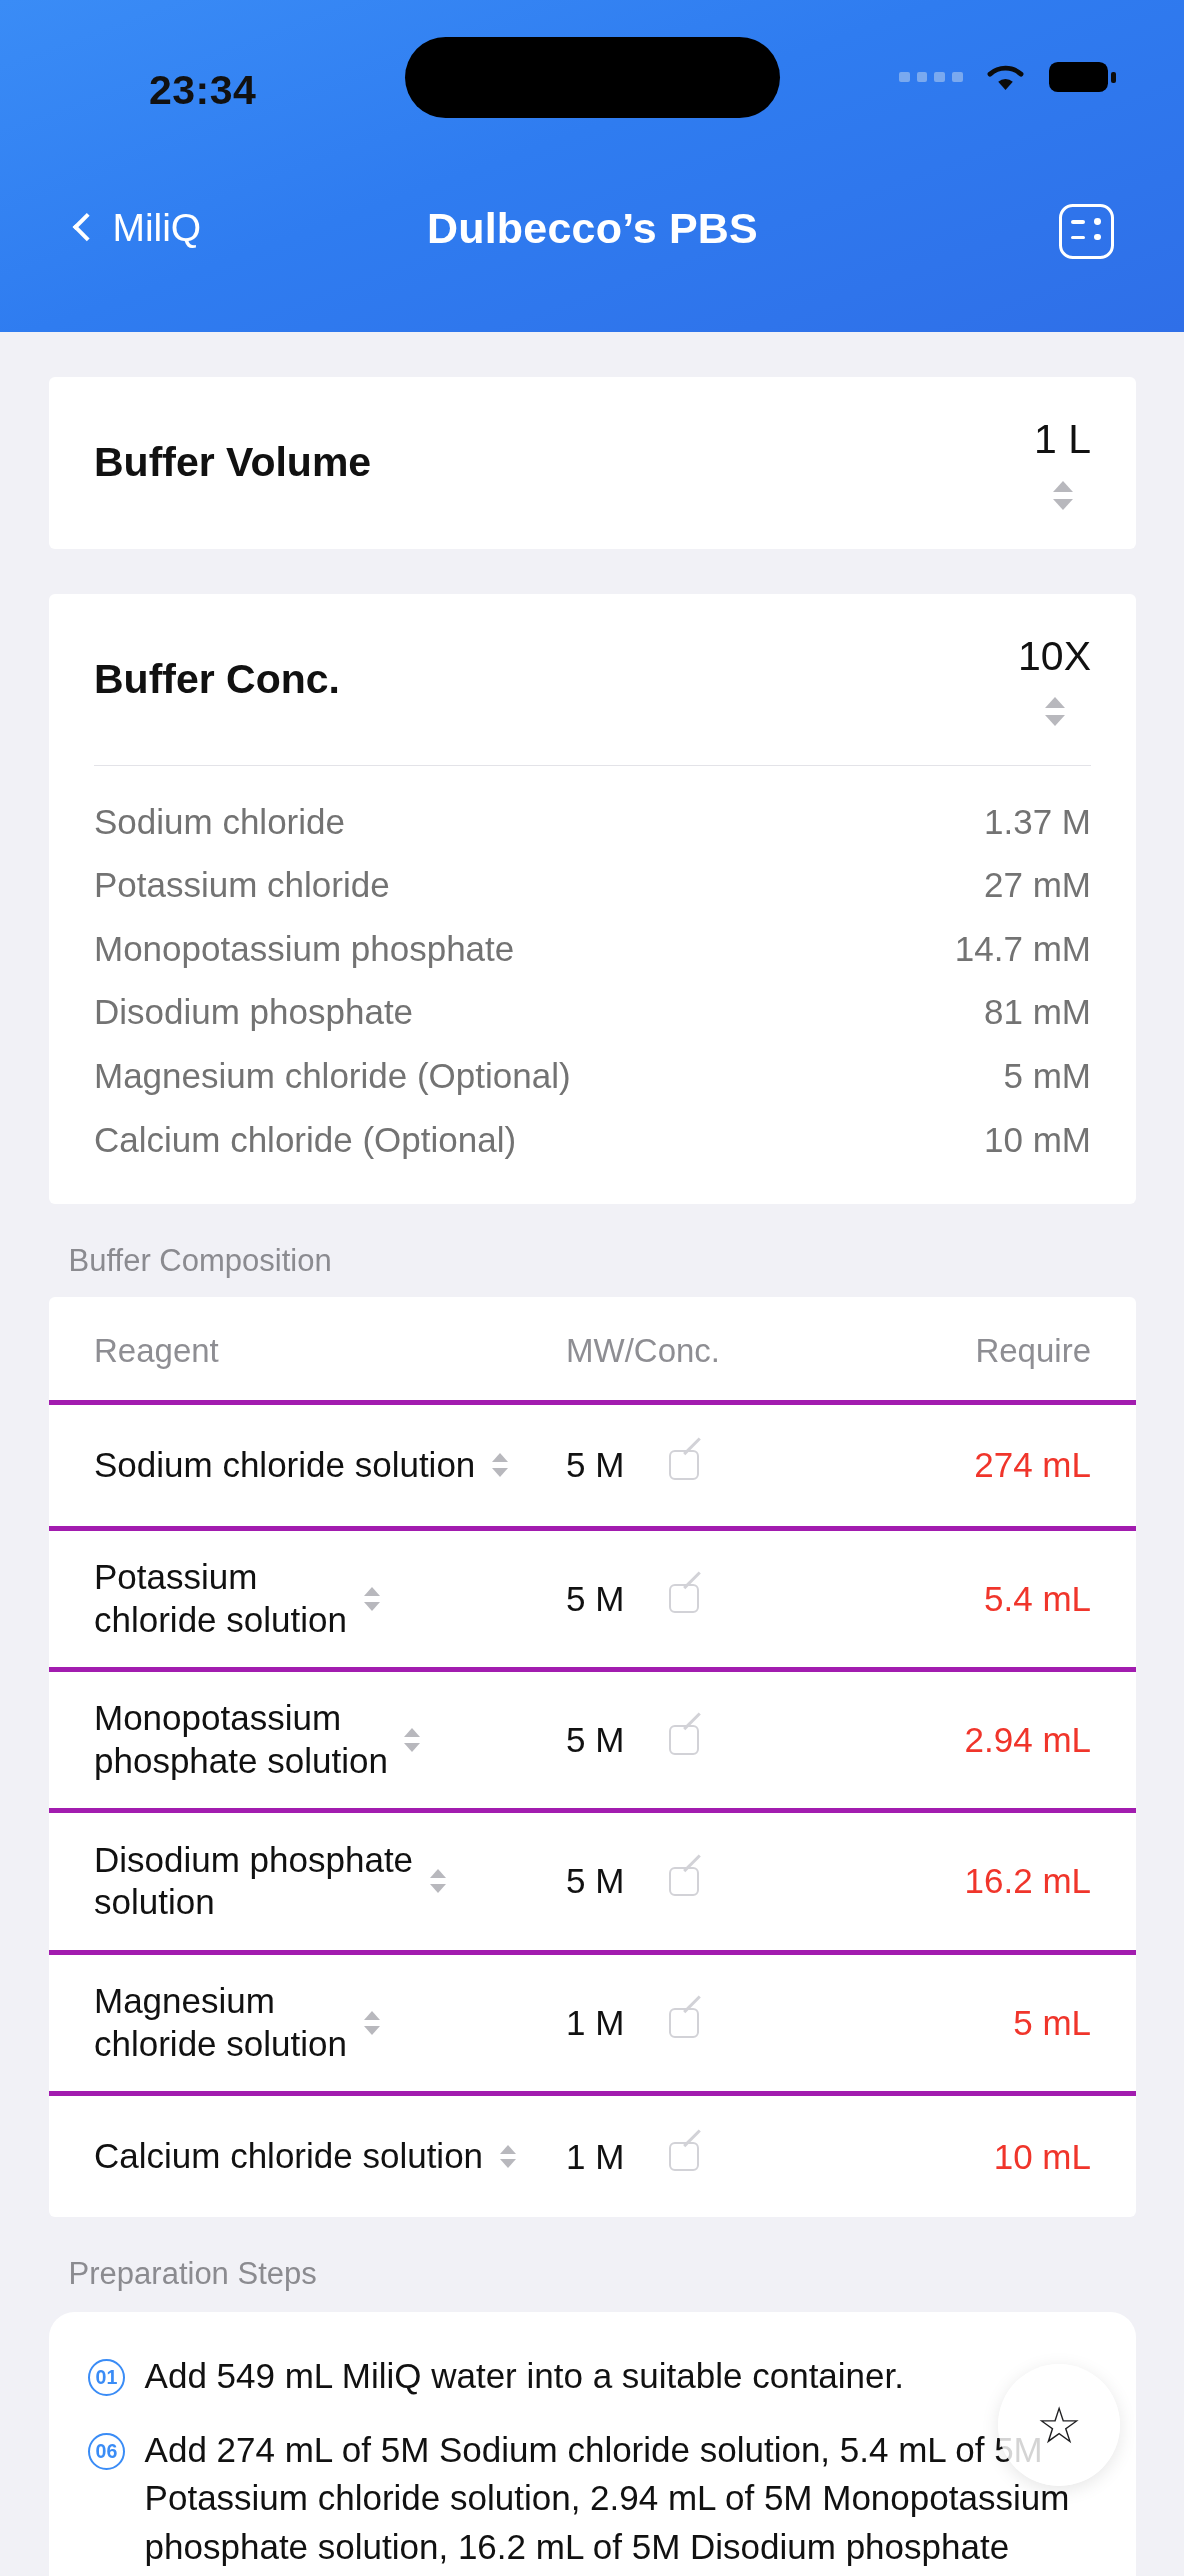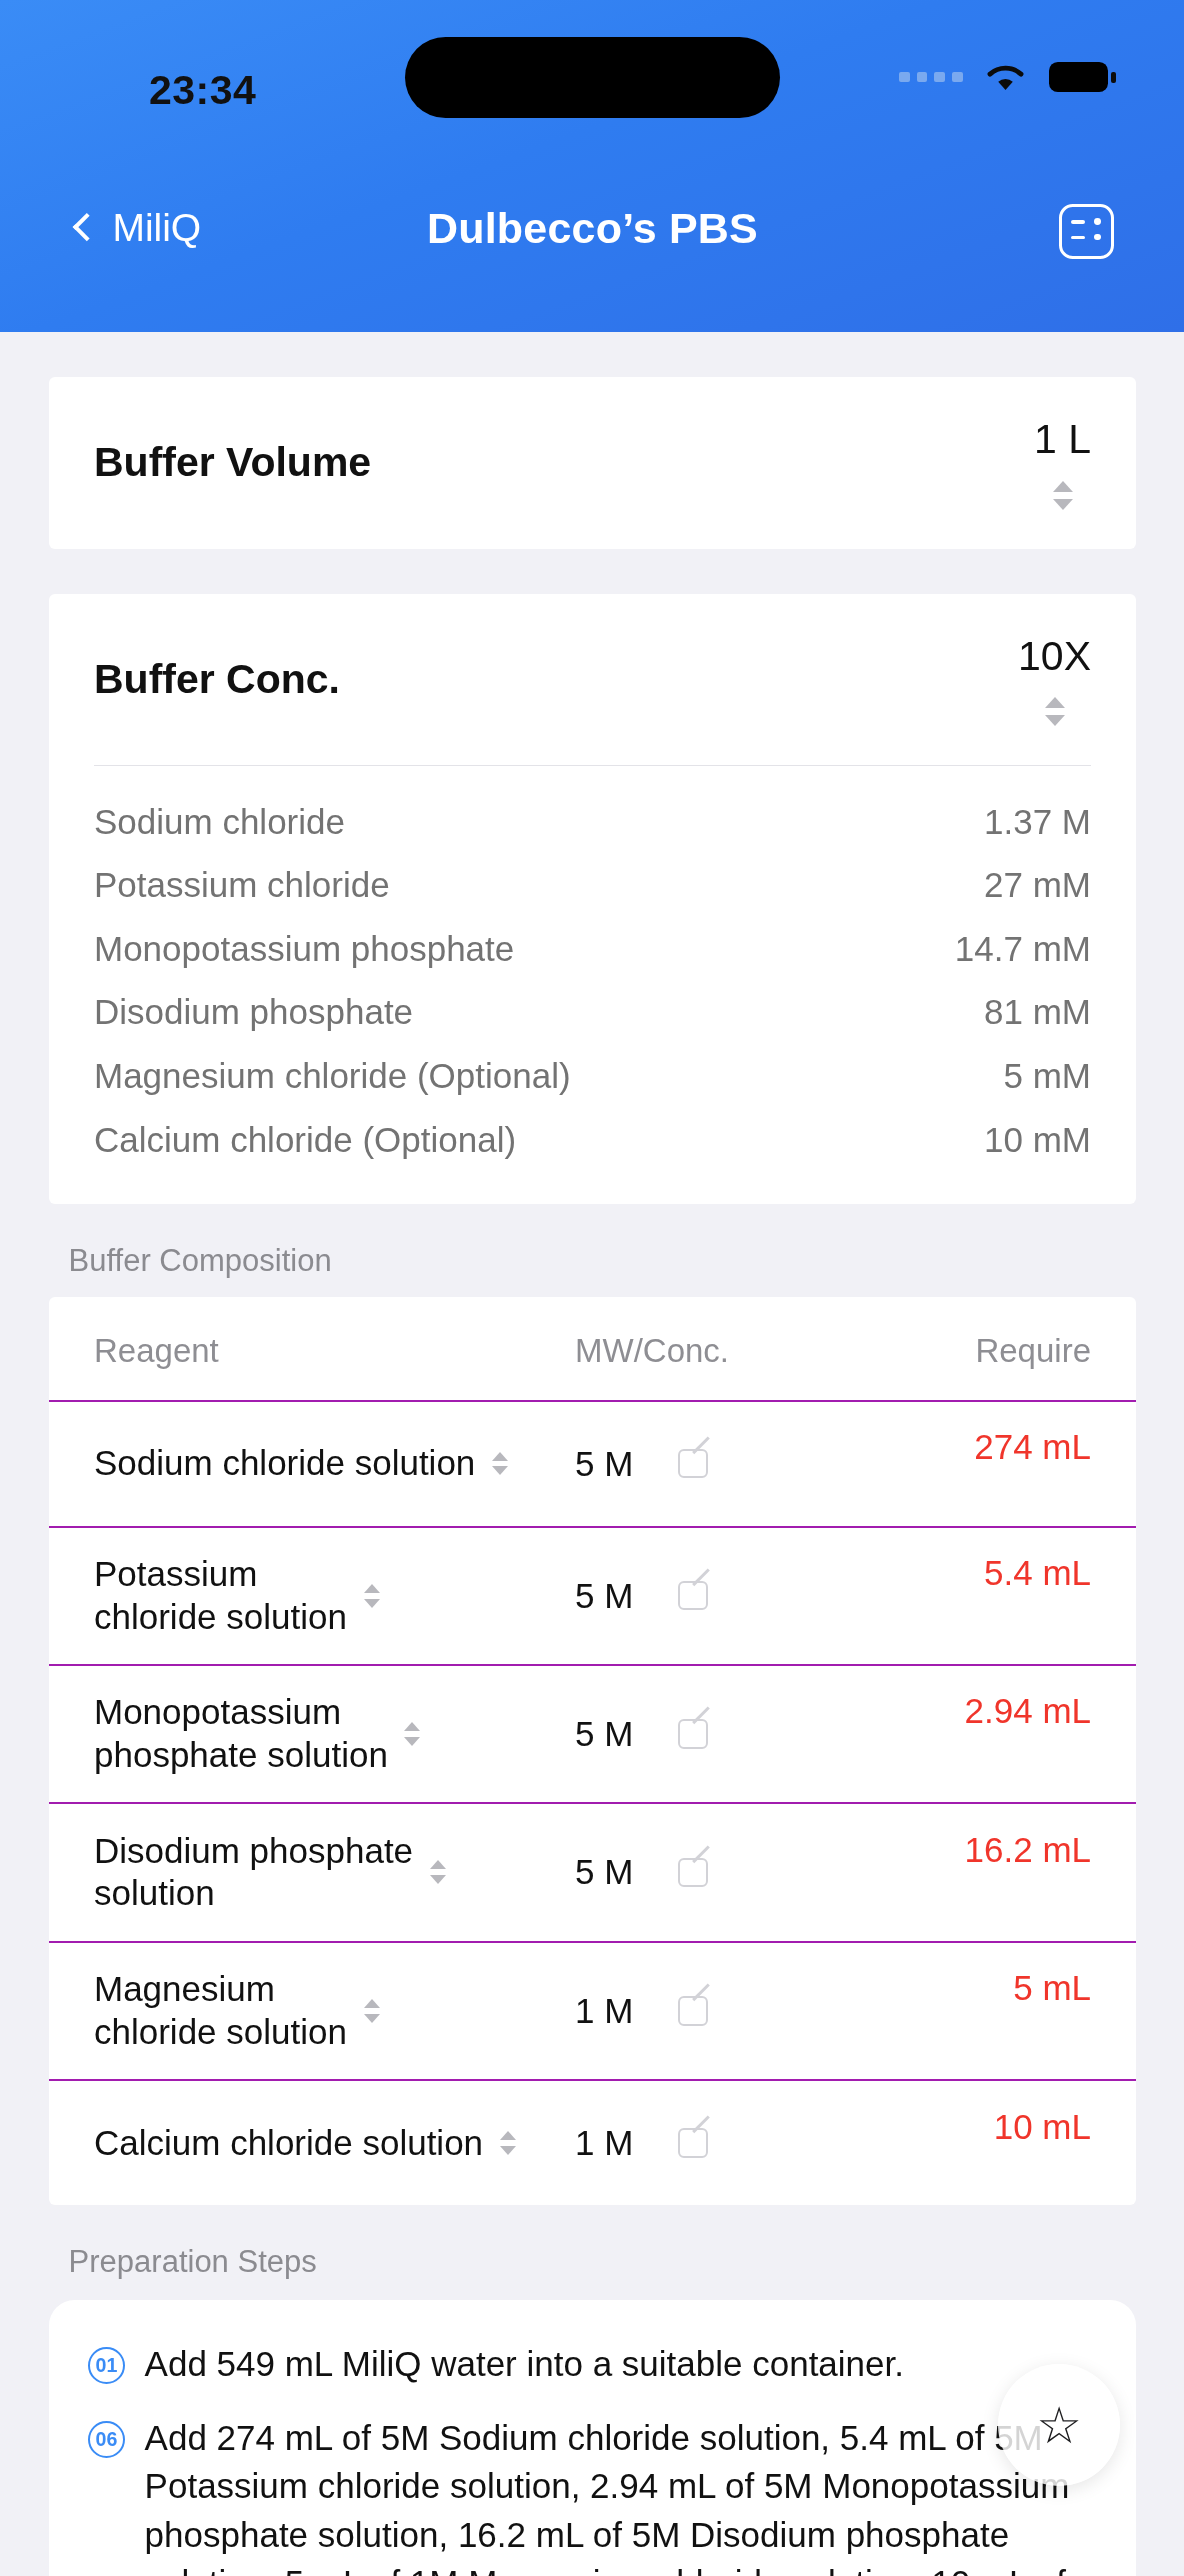--- a/index.html
+++ b/index.html
@@ -202,27 +202,28 @@
 
   
   .table-head {
     display: flex;
     align-items: center;
     padding: 35px 45px 29.5px 45px;
     font-size: 33px;
     color: #8e8e93;
   }
   .col-reagent { flex: 0 0 472px; }
-  .col-mw { flex: 0 0 305px; margin-left: 9px; }
+  .col-mw { flex: 0 0 305px; }
   .col-req { flex: 1; text-align: right; }
 
   .trow {
     display: flex;
+    align-items: center;
     padding: 25.5px 45px;
-    border-top: 2px solid #a21caf;
+    border-top: 5px solid #a21caf;
     min-height: 126px;
   }
   .trow .col-reagent {
     display: flex;
     align-items: center;
     gap: 13.8px;
   }
   .reagent-name {
     font-size: 35px;
     color: #111;

